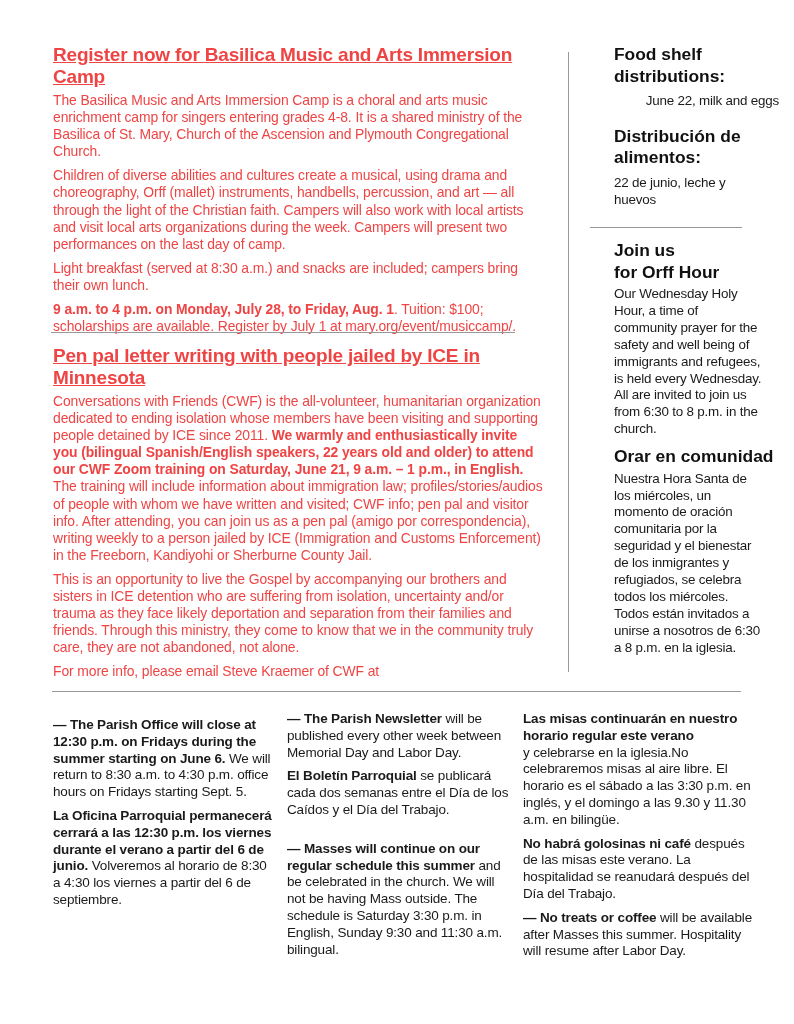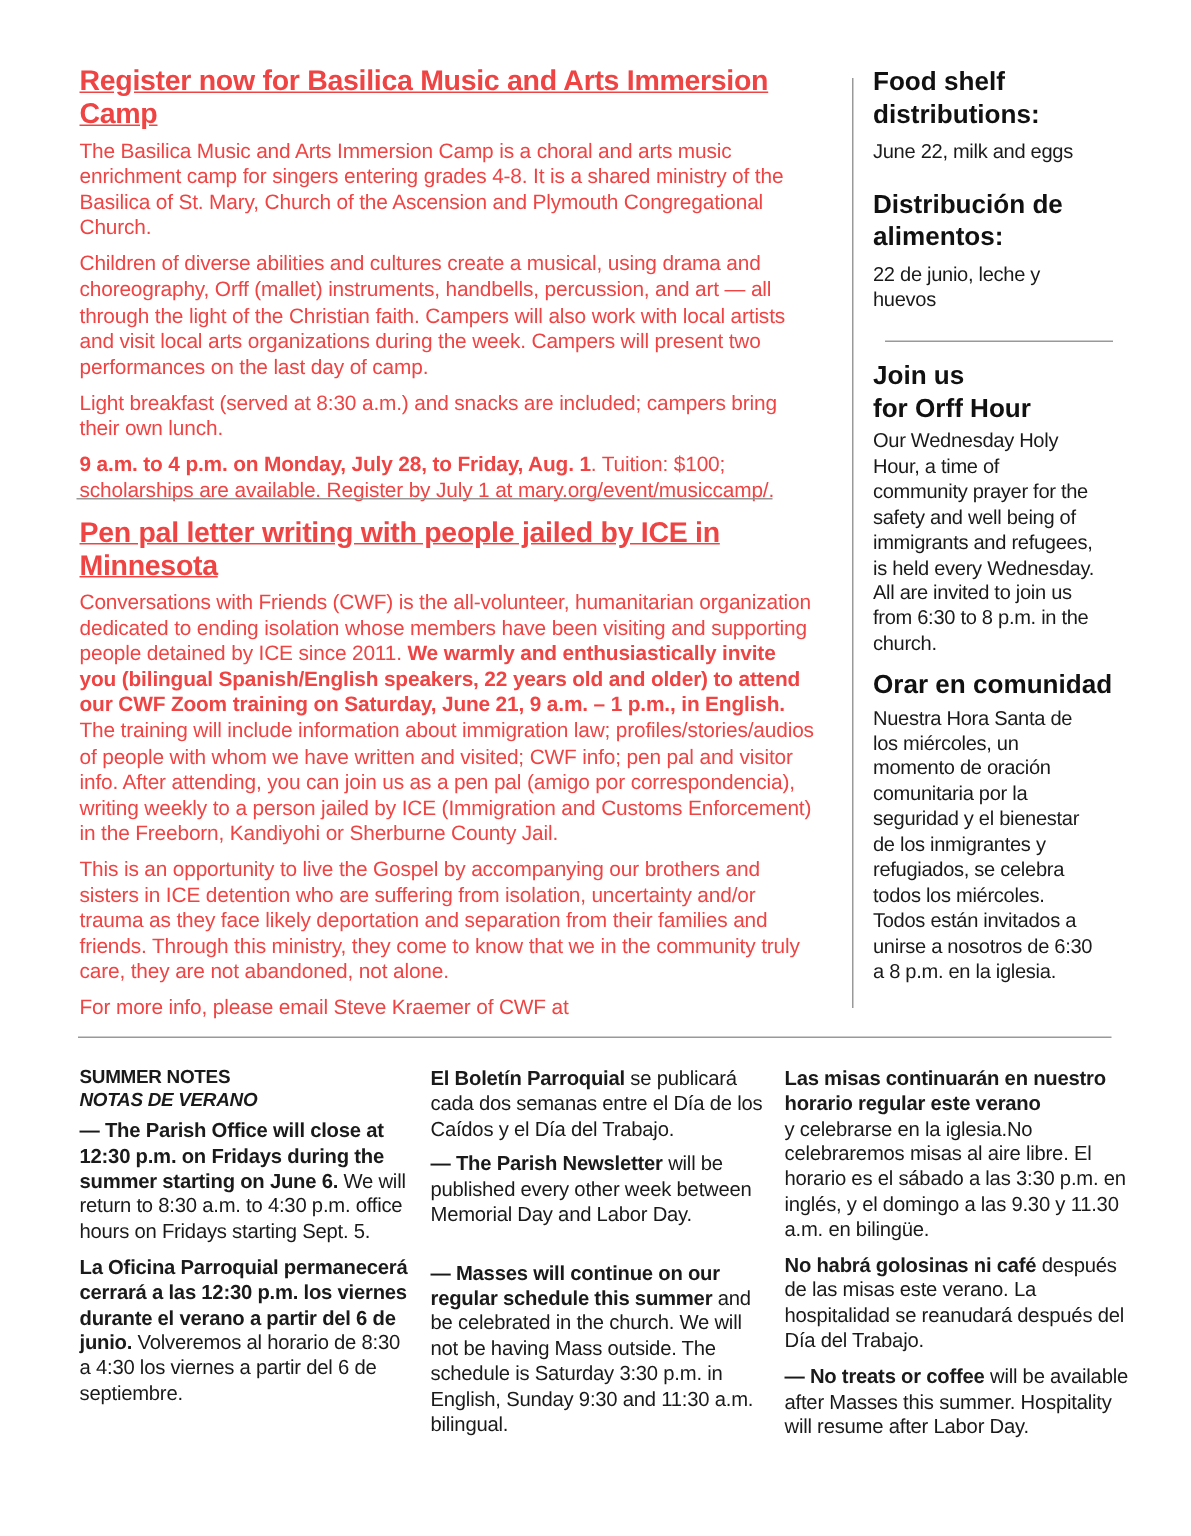--- a/index.html
+++ b/index.html
@@ -12,21 +12,21 @@
   
   .main { left: 53px; top: 44px; width: 490px; }
   .h-main { font-size: 19px; font-weight: 700; letter-spacing: -0.2px; line-height: 22px; color: #ef4444; text-decoration: underline; }
   .body-main { font-size: 13.9px; line-height: 17.1px; letter-spacing: -0.1px; color: #ef4444; }
   .body-main p { margin-top: 7px; }
   .body-main p:first-child { margin-top: 4px; }
 
   .rule-h { height: 1px; background: #999; }
 
   
-  .side { left: 582px; top: 44px; width: 165px; }
+  .side { left: 614px; top: 44px; width: 165px; }
   .h-side { font-size: 17.4px; font-weight: 700; line-height: 21.5px; color: #111; }
   .body-side { font-size: 13.4px; line-height: 16.9px; letter-spacing: -0.2px; color: #1a1a1a; margin-top: 4px; }
 
   
   .notes-col { font-size: 13.5px; line-height: 16.8px; letter-spacing: -0.15px; color: #1a1a1a; }
   .notes-col p { margin-top: 7px; }
   .notes-col p:first-child { margin-top: 0; }
   .notes-head { font-size: 12.6px; line-height: 14.5px; font-weight: 700; letter-spacing: -0.2px; }
   .notes-head .it { font-style: italic; }
 </style>
@@ -58,21 +58,21 @@
       <p><span>For more info, please email Steve Kraemer of CWF at</span><br></p>
     </div>
   </article>
 </section>
 
 <div class="abs" style="left:568px; top:52px; width:1px; height:620px; background:#999;"></div>
 
 <aside class="abs side">
   <div>
     <h3 class="h-side" style="width:120px;">Food shelf distributions:</h3>
-    <p class="body-side" style="margin-top:6px;">June 22, milk and eggs</p>
+    <p class="body-side" style="margin-top:6px;text-align:right;">June 22, milk and eggs</p>
     <h3 class="h-side" style="margin-top:16px; width:160px;">Distribución de alimentos:</h3>
     <p class="body-side" style="margin-top:6px; width:130px;">22 de junio, leche y huevos</p>
   </div>
 </aside>
 
 <div class="abs rule-h" style="left:590px; top:227px; width:152px;"></div>
 
 <aside class="abs side" style="top:240px;">
   <h3 class="h-side">
     <span>Join us</span><br>
@@ -82,31 +82,27 @@
 
   <h3 class="h-side" style="margin-top:8px;">Orar en comunidad</h3>
   <p class="body-side" style="width:150px; margin-top:3px;">Nuestra Hora Santa de los miércoles, un momento de oración comunitaria por la seguridad y el bienestar de los inmigrantes y refugiados, se celebra todos los miércoles. Todos están invitados a unirse a nosotros de 6:30 a 8 p.m. en la iglesia.</p>
 </aside>
 
 <div class="abs rule-h" style="left:52px; top:691px; width:689px;"></div>
 
 <section class="abs" style="left:53px; top:711px; width:700px;">
 
   <div class="abs notes-col" style="left:0; top:0; width:220px;">
-    <div class="notes-head">
-      <div>SUMMER NOTES</div>
-      <div class="it">NOTAS DE VERANO</div>
-    </div>
     <p style="margin-top:6px;"><b>— The Parish Office will close at 12:30 p.m. on Fridays during the summer starting on June 6.</b><span>  We will return to 8:30 a.m. to 4:30 p.m. office hours on Fridays starting Sept. 5.</span></p>
     <p><b>La Oficina Parroquial permanecerá cerrará a las 12:30 p.m. los viernes durante el verano a partir del 6 de junio.</b><span> Volveremos al horario de 8:30 a 4:30 los viernes a partir del 6 de septiembre.</span></p>
   </div>
 
   <div class="abs notes-col" style="left:234px; top:0; width:228px;">
+    <p><b>— The Parish Newsletter</b><span> will be published every other week between Memorial Day and Labor Day.</span></p>
     <p><b>El Boletín Parroquial</b><span> se publicará cada dos semanas entre el Día de los Caídos y el Día del Trabajo.</span></p>
-    <p><b>— The Parish Newsletter</b><span> will be published every other week between Memorial Day and Labor Day.</span></p>
     <p style="margin-top:22px;"><b>— Masses will continue on our regular schedule this summer</b><span> and be celebrated in the church. We will not be having Mass outside. The schedule is Saturday 3:30 p.m. in English, Sunday 9:30 and 11:30 a.m. bilingual.</span></p>
   </div>
 
   <div class="abs notes-col" style="left:470px; top:0; width:232px;">
     <p><b>Las misas continuarán en nuestro horario regular este verano</b><br><span>y celebrarse en la iglesia.No celebraremos misas al aire libre. El horario es el sábado a las 3:30 p.m. en inglés, y el domingo a las 9.30 y 11.30 a.m. en bilingüe.</span></p>
     <p><b>No habrá golosinas ni café</b><span> después de las misas este verano. La hospitalidad se reanudará después del Día del Trabajo.</span></p>
     <p><b>— No treats or coffee</b><span> will be available after Masses this summer. Hospitality will resume after Labor Day.</span></p>
   </div>
 
 </section>

